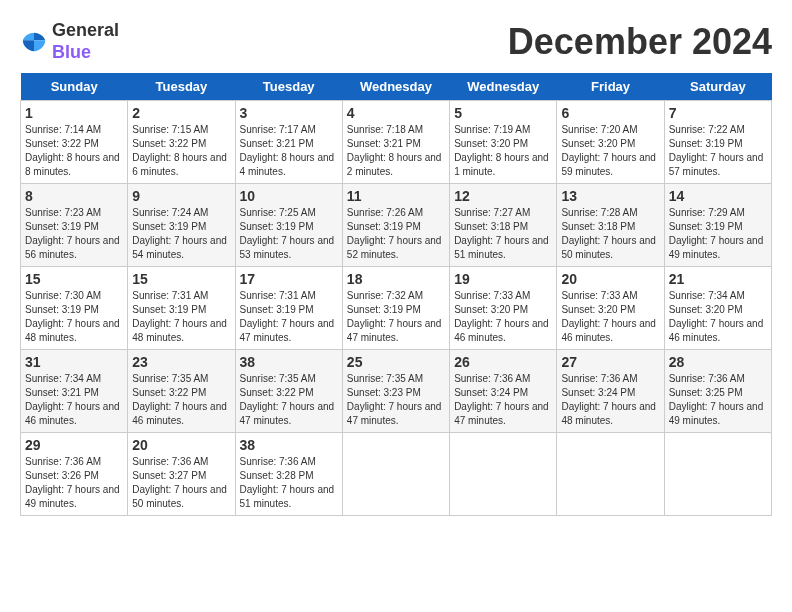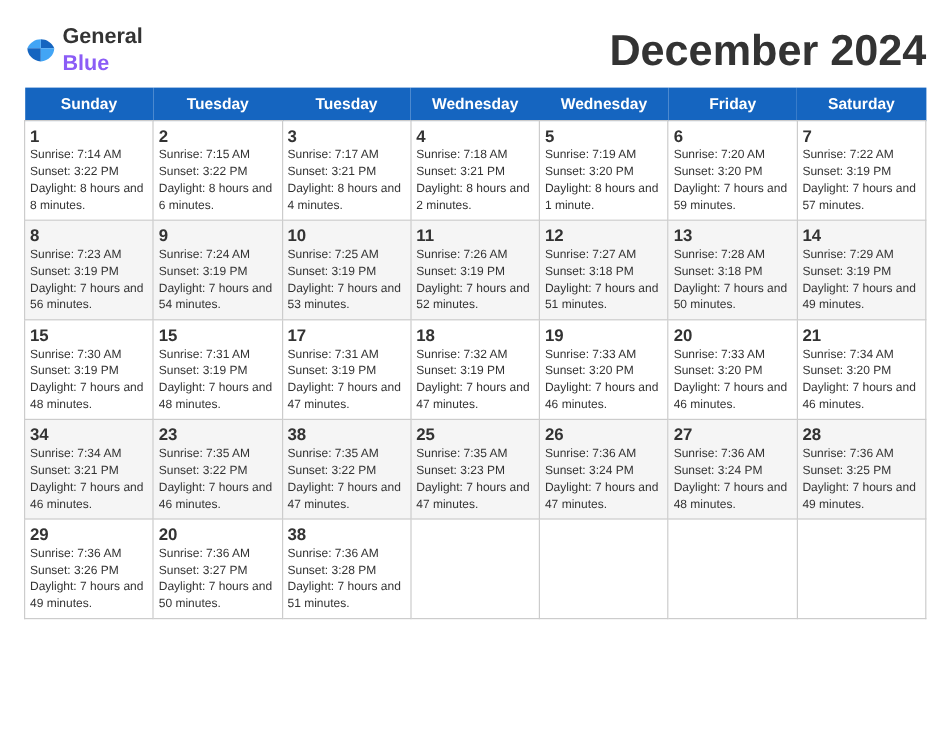--- a/index.html
+++ b/index.html
@@ -206,21 +206,21 @@
         <span class="day-number">20</span>
         <span class="day-info">Sunrise: 7:33 AM<br>Sunset: 3:20 PM<br>Daylight: 7 hours and 46 minutes.</span>
       </td>
         <td>
         <span class="day-number">21</span>
         <span class="day-info">Sunrise: 7:34 AM<br>Sunset: 3:20 PM<br>Daylight: 7 hours and 46 minutes.</span>
       </td>
       </tr>
       <tr>
         <td>
-        <span class="day-number">34</span>
+        <span class="day-number">31</span>
         <span class="day-info">Sunrise: 7:34 AM<br>Sunset: 3:21 PM<br>Daylight: 7 hours and 46 minutes.</span>
       </td>
         <td>
         <span class="day-number">23</span>
         <span class="day-info">Sunrise: 7:35 AM<br>Sunset: 3:22 PM<br>Daylight: 7 hours and 46 minutes.</span>
       </td>
         <td>
         <span class="day-number">38</span>
         <span class="day-info">Sunrise: 7:35 AM<br>Sunset: 3:22 PM<br>Daylight: 7 hours and 47 minutes.</span>
       </td>

